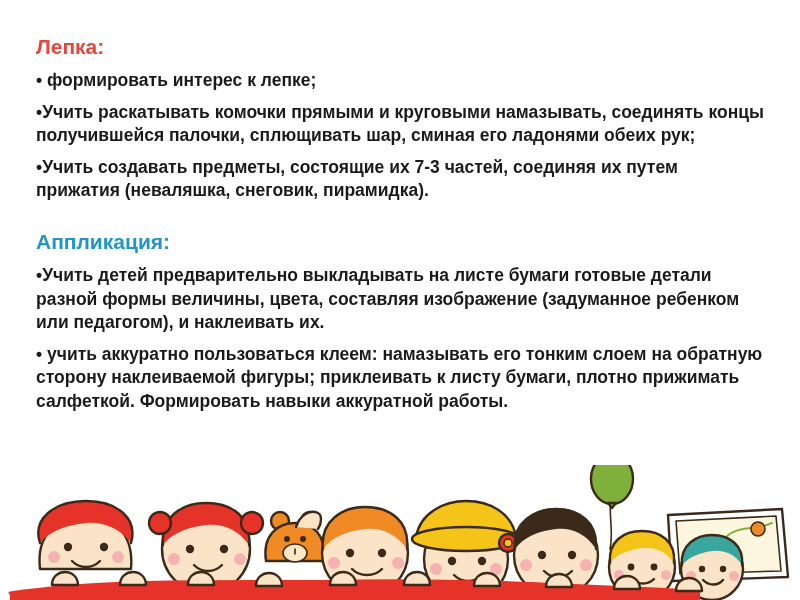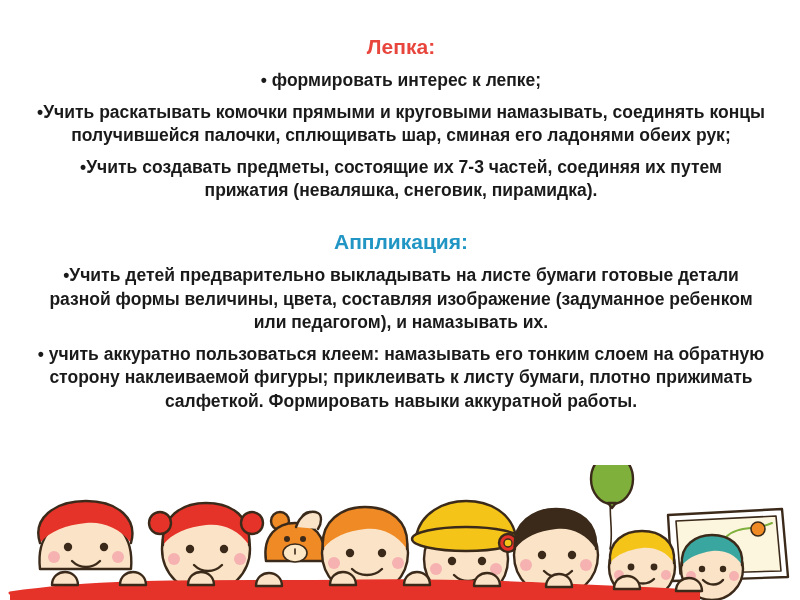--- a/index.html
+++ b/index.html
@@ -18,21 +18,21 @@
     position: absolute;
     inset: 0;
     background: #ffffff;
   }
   .content {
     position: absolute;
     left: 36px;
     top: 34px;
     width: 730px;
   }
-  .section { margin-bottom: 4px; text-align: center; }
+  .section { margin-bottom: 4px; }
   .section-title {
     color: #e8453c;
     font-size: 21px;
     font-weight: bold;
     line-height: 1.28;
     margin-bottom: 2px;
   }
   .section-title.blue { color: #2196c4; }
   .bullets {
     list-style: none;
@@ -73,21 +73,21 @@
         <li>•Учить раскатывать комочки прямыми и круговыми намазывать, соединять концы получившейся палочки, сплющивать шар, сминая его ладонями обеих рук;</li>
         <li>•Учить создавать предметы, состоящие их 7-3 частей, соединяя их путем прижатия (неваляшка, снеговик, пирамидка).</li>
       </ul>
     </div>
 
     <div class="spacer"></div>
 
     <div class="section">
       <div class="section-title blue">Аппликация:</div>
       <ul class="bullets">
-        <li>•Учить детей предварительно выкладывать на листе бумаги готовые детали разной формы величины, цвета, составляя изображение (задуманное ребенком или педагогом), и намазывать их.</li>
+        <li>•Учить детей предварительно выкладывать на листе бумаги готовые детали разной формы величины, цвета, составляя изображение (задуманное ребенком или педагогом), и наклеивать их.</li>
         <li>• учить аккуратно пользоваться клеем: намазывать его тонким слоем на обратную сторону наклеиваемой фигуры; приклеивать к листу бумаги, плотно прижимать салфеткой. Формировать навыки аккуратной работы.</li>
       </ul>
     </div>
 
   </div>
 
   <div class="art">
     <svg width="800" height="135" viewBox="0 0 800 135" xmlns="http://www.w3.org/2000/svg">
       <g stroke="#3b2a1a" stroke-width="2.4" fill="none" stroke-linecap="round" stroke-linejoin="round">
 

